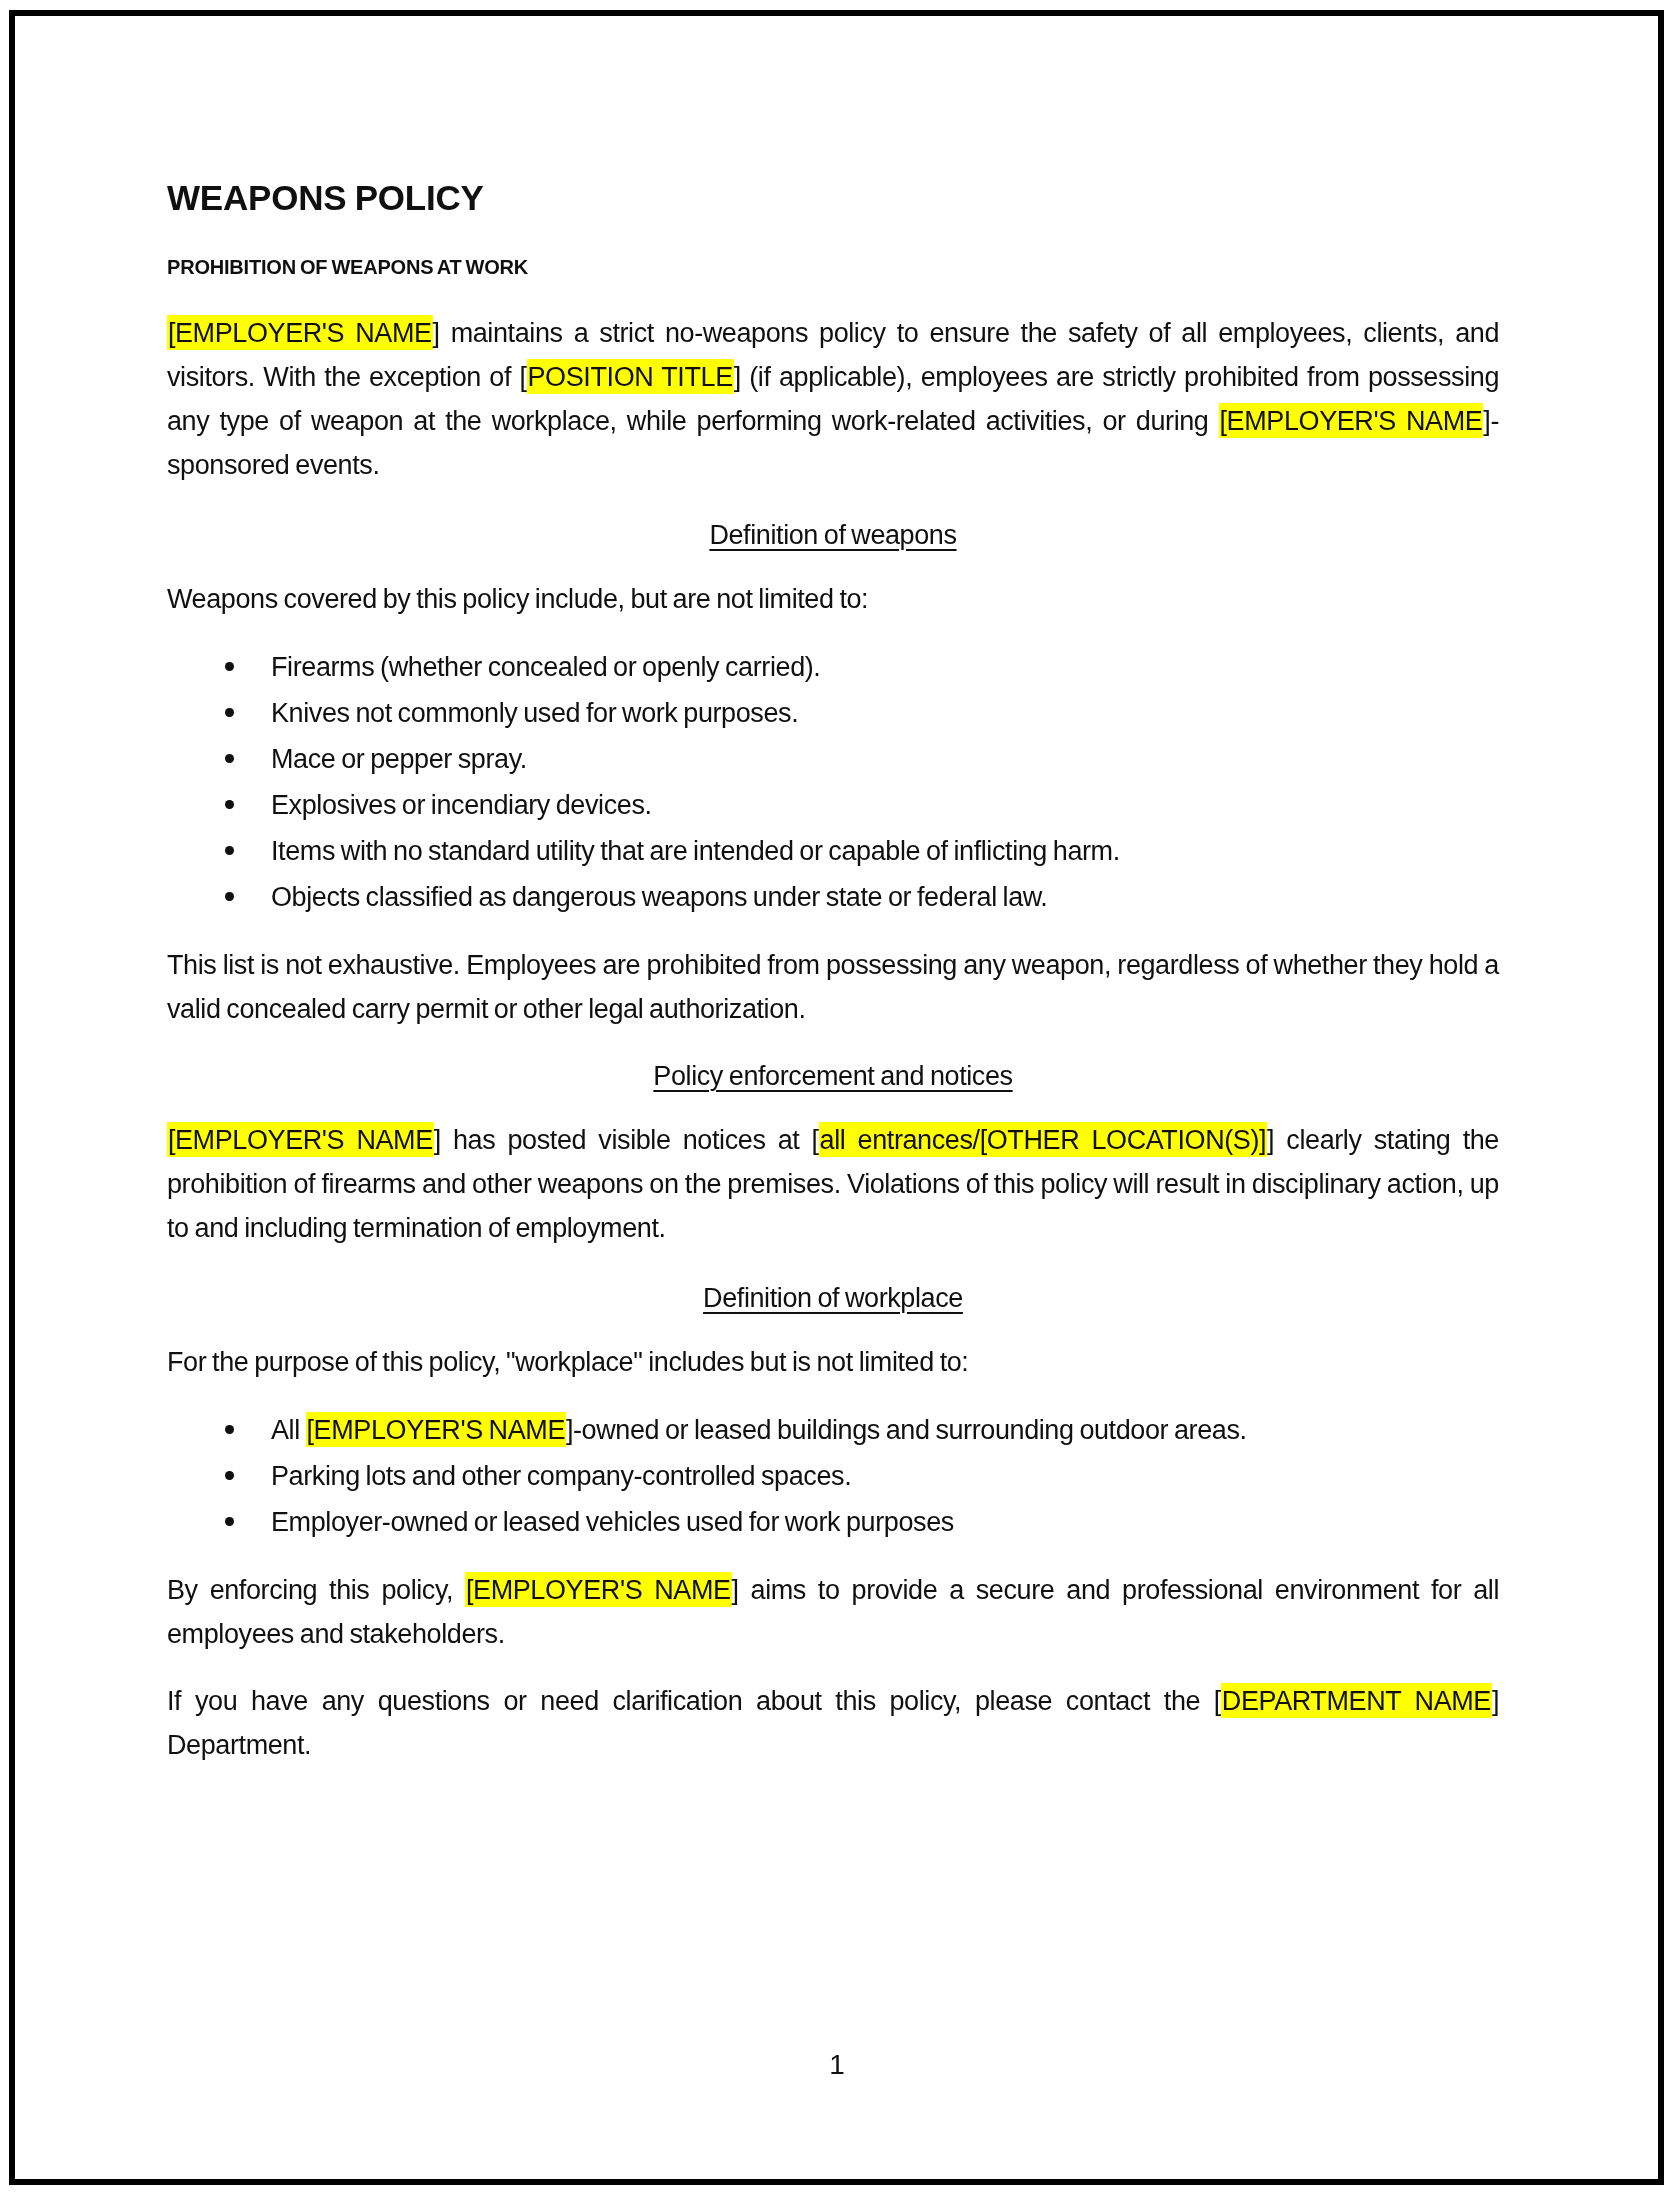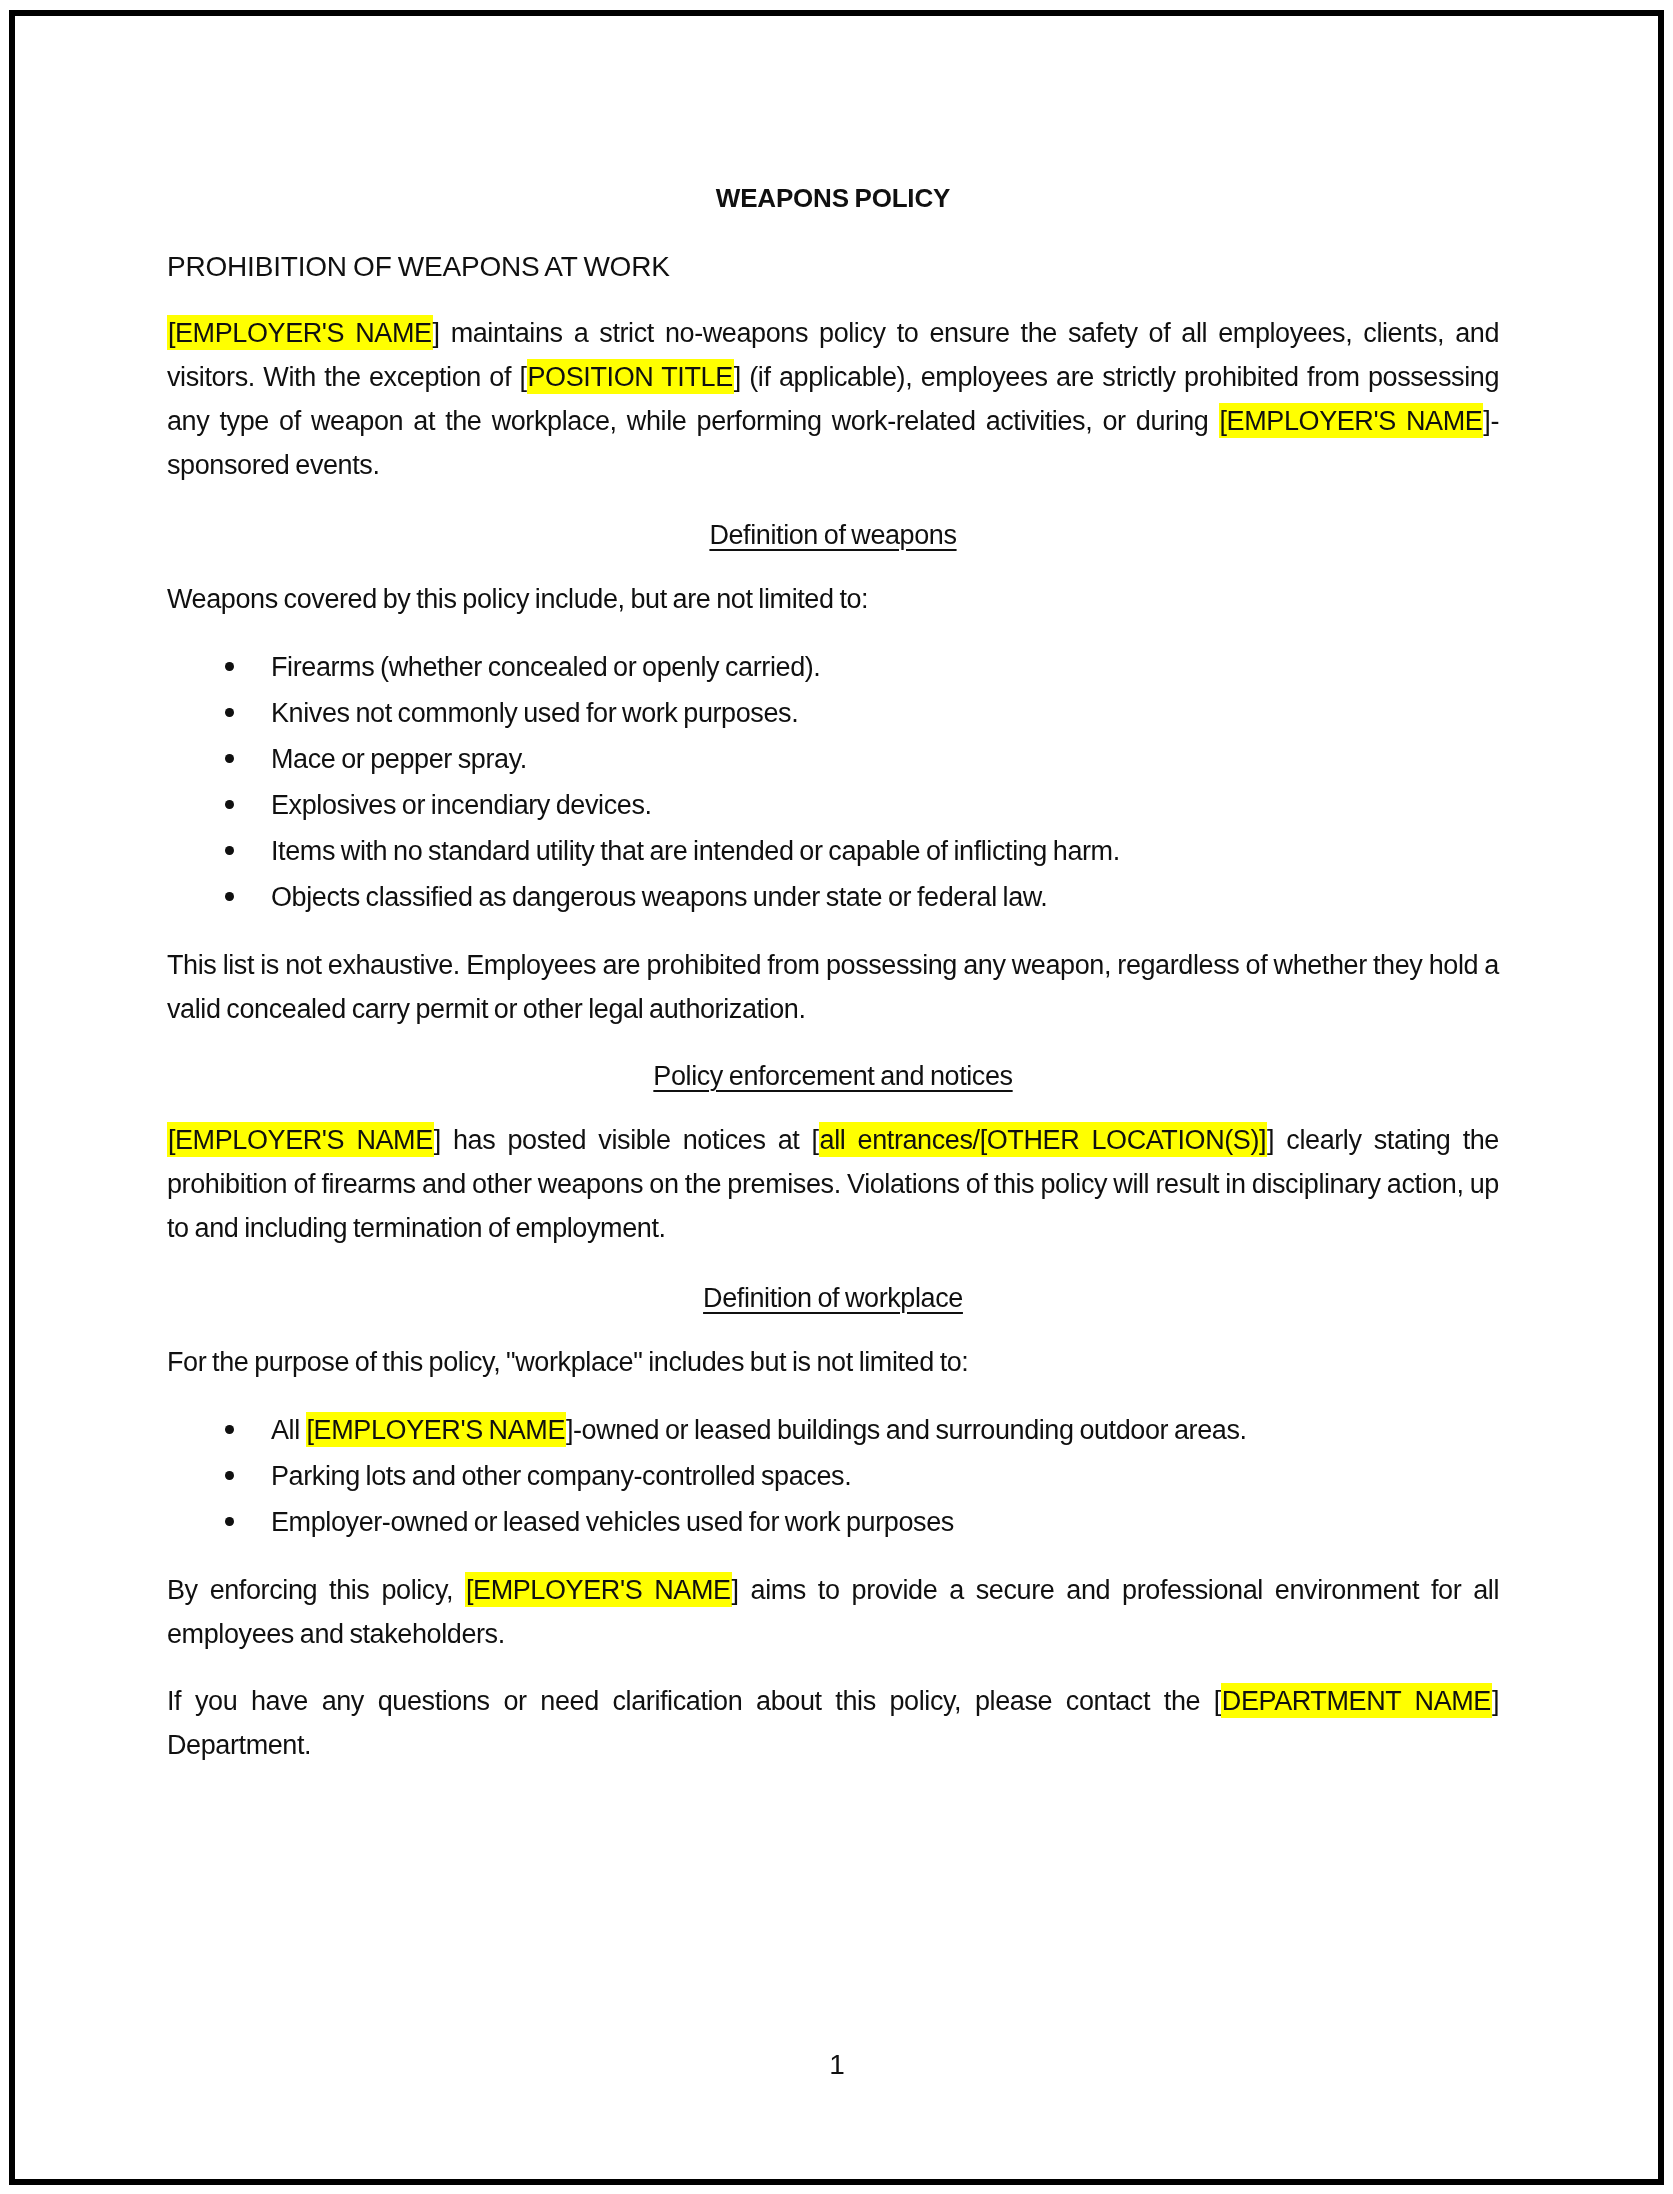--- a/index.html
+++ b/index.html
@@ -22,29 +22,29 @@
     left:167px;
     width:1332px;
     top:0;
     padding-top:176px;
     font-size:27px;
     line-height:44px;
     letter-spacing:-0.4px;
     word-spacing:-1.3px;
   }
   .doc-title{
-    font-size:26px;
+    font-size:35px;
     font-weight:bold;
-    text-align:center;
+    text-align:left;
     margin:0 0 24.6px 0;
     letter-spacing:-0.2px;
   }
   .h2{
-    font-size:28px;
-    font-weight:normal;
+    font-size:20px;
+    font-weight:bold;
     margin:0 0 22px 0;
     letter-spacing:-0.2px;
   }
   .h3{
     font-size:27px;
     font-weight:normal;
     margin:0 0 20px 0;
     text-decoration:underline;
     text-decoration-thickness:2.2px;
     text-underline-offset:5.3px;

